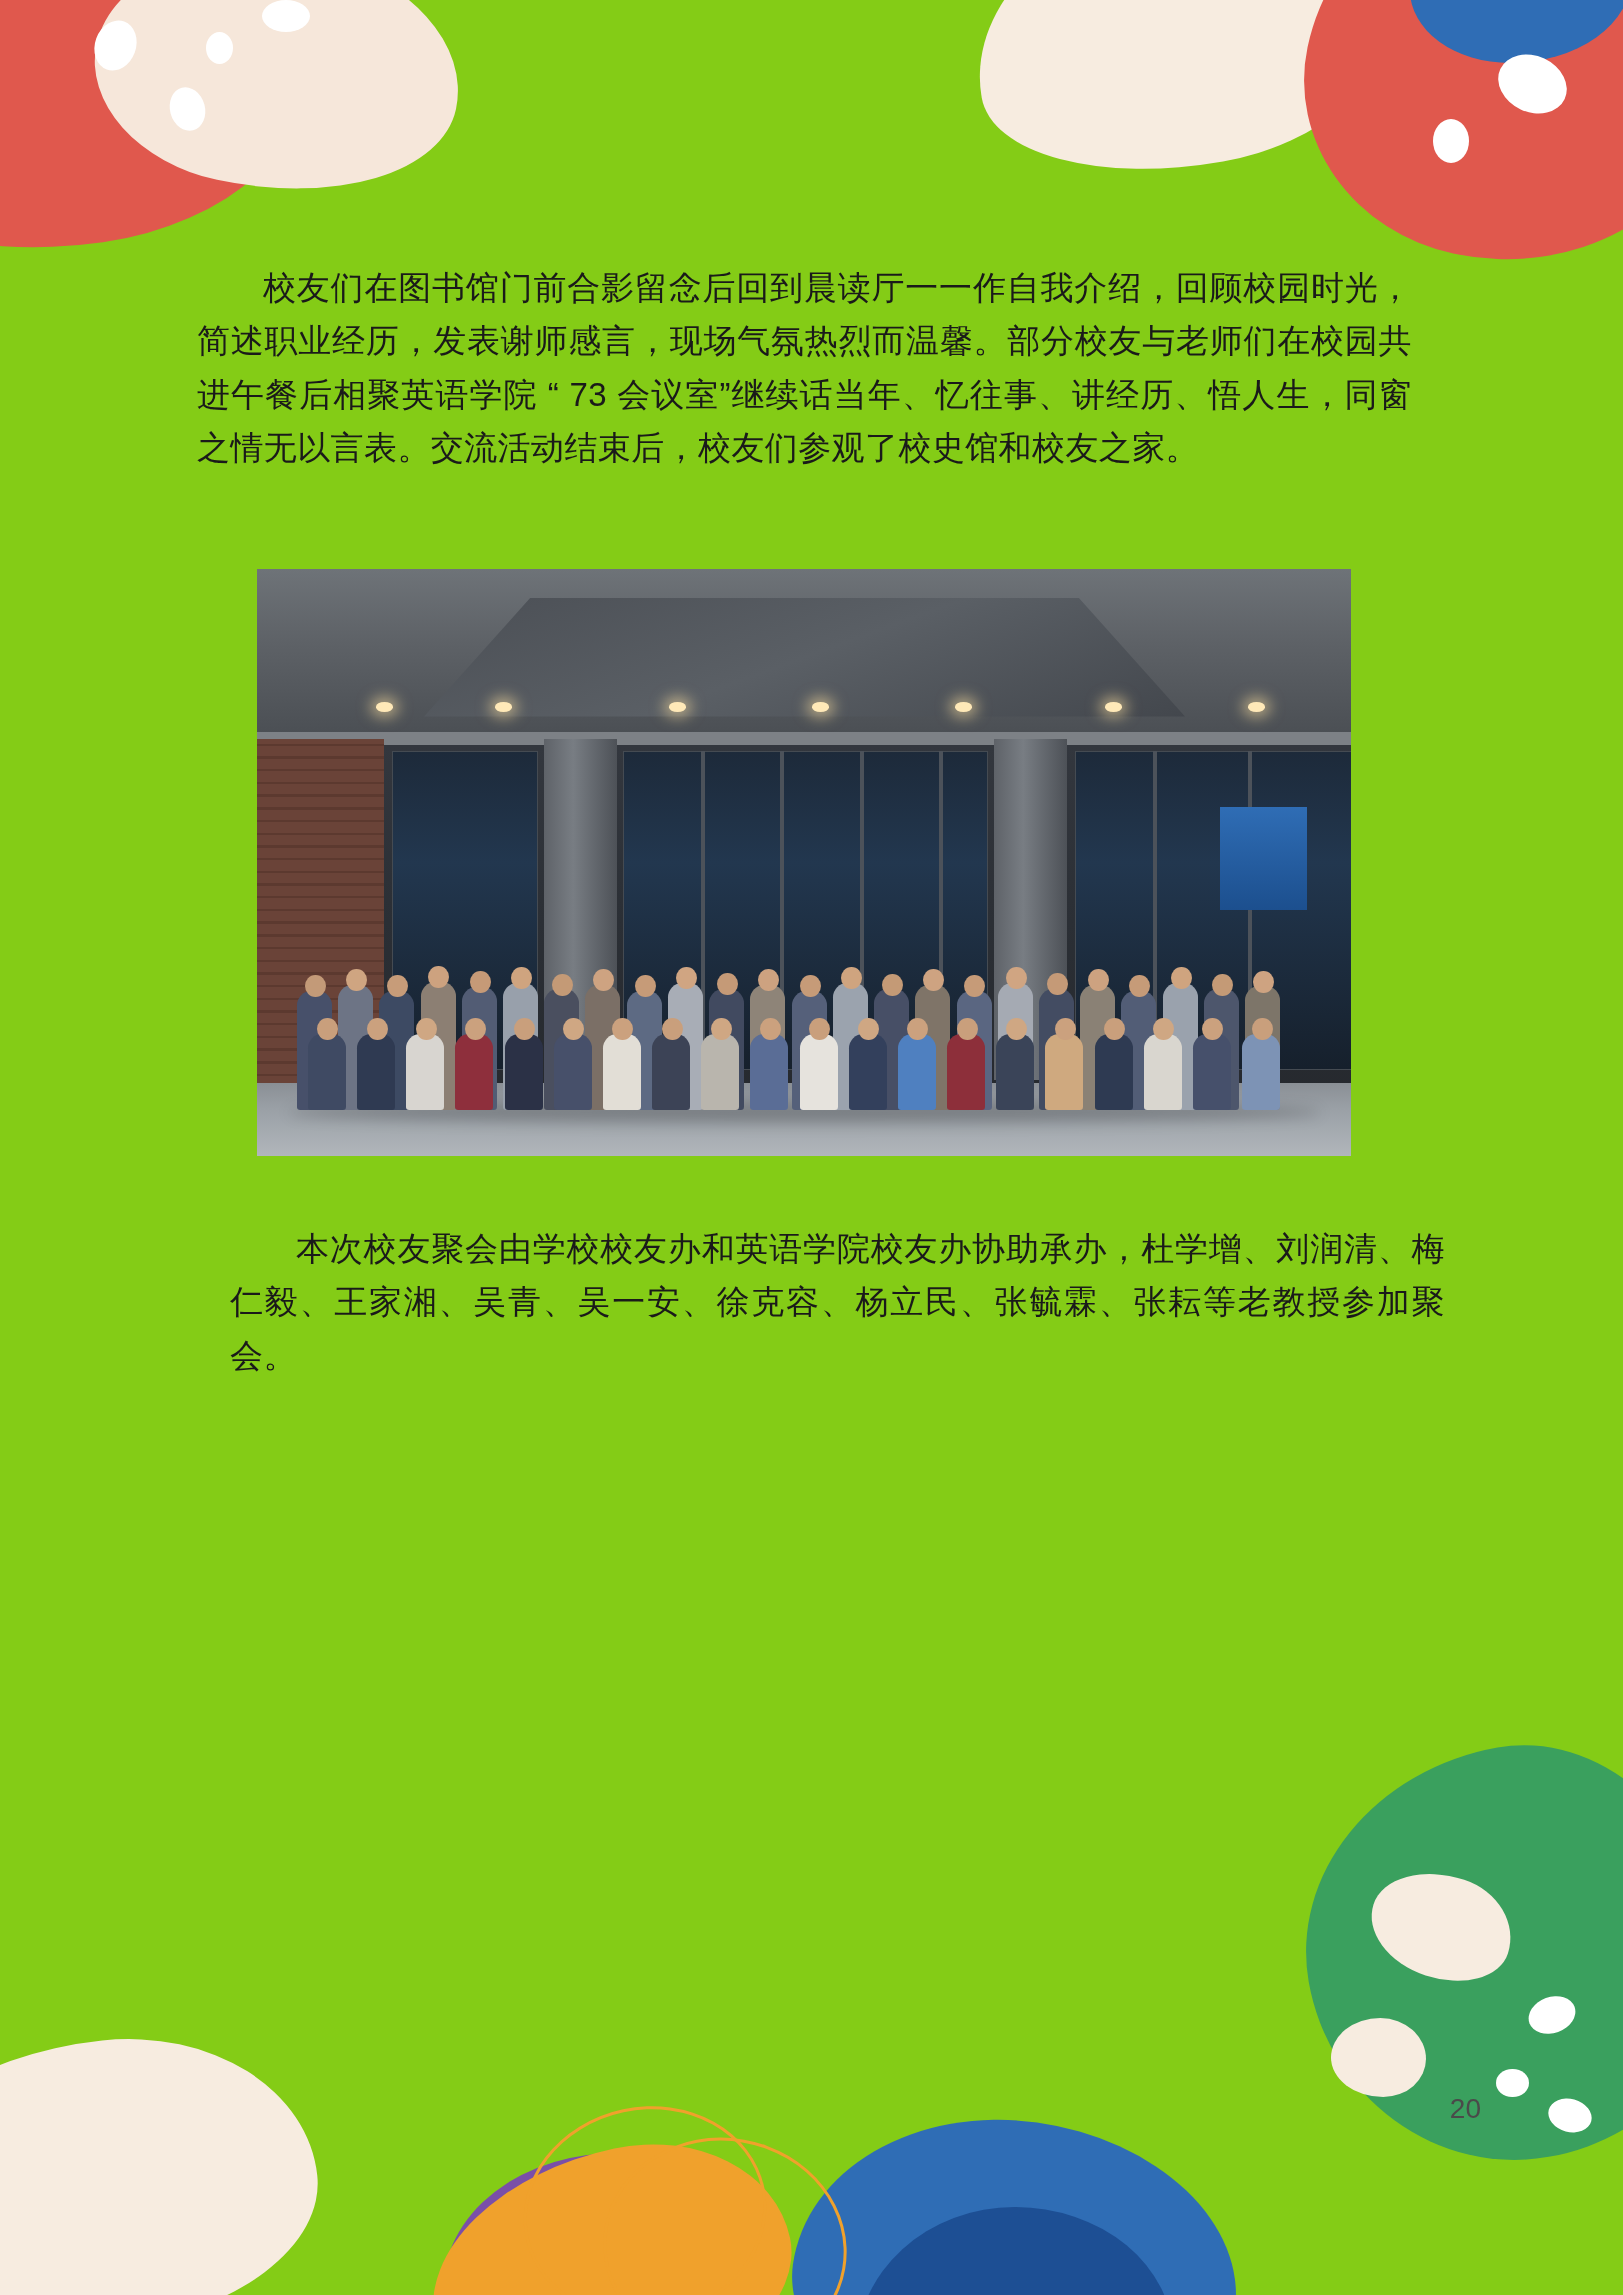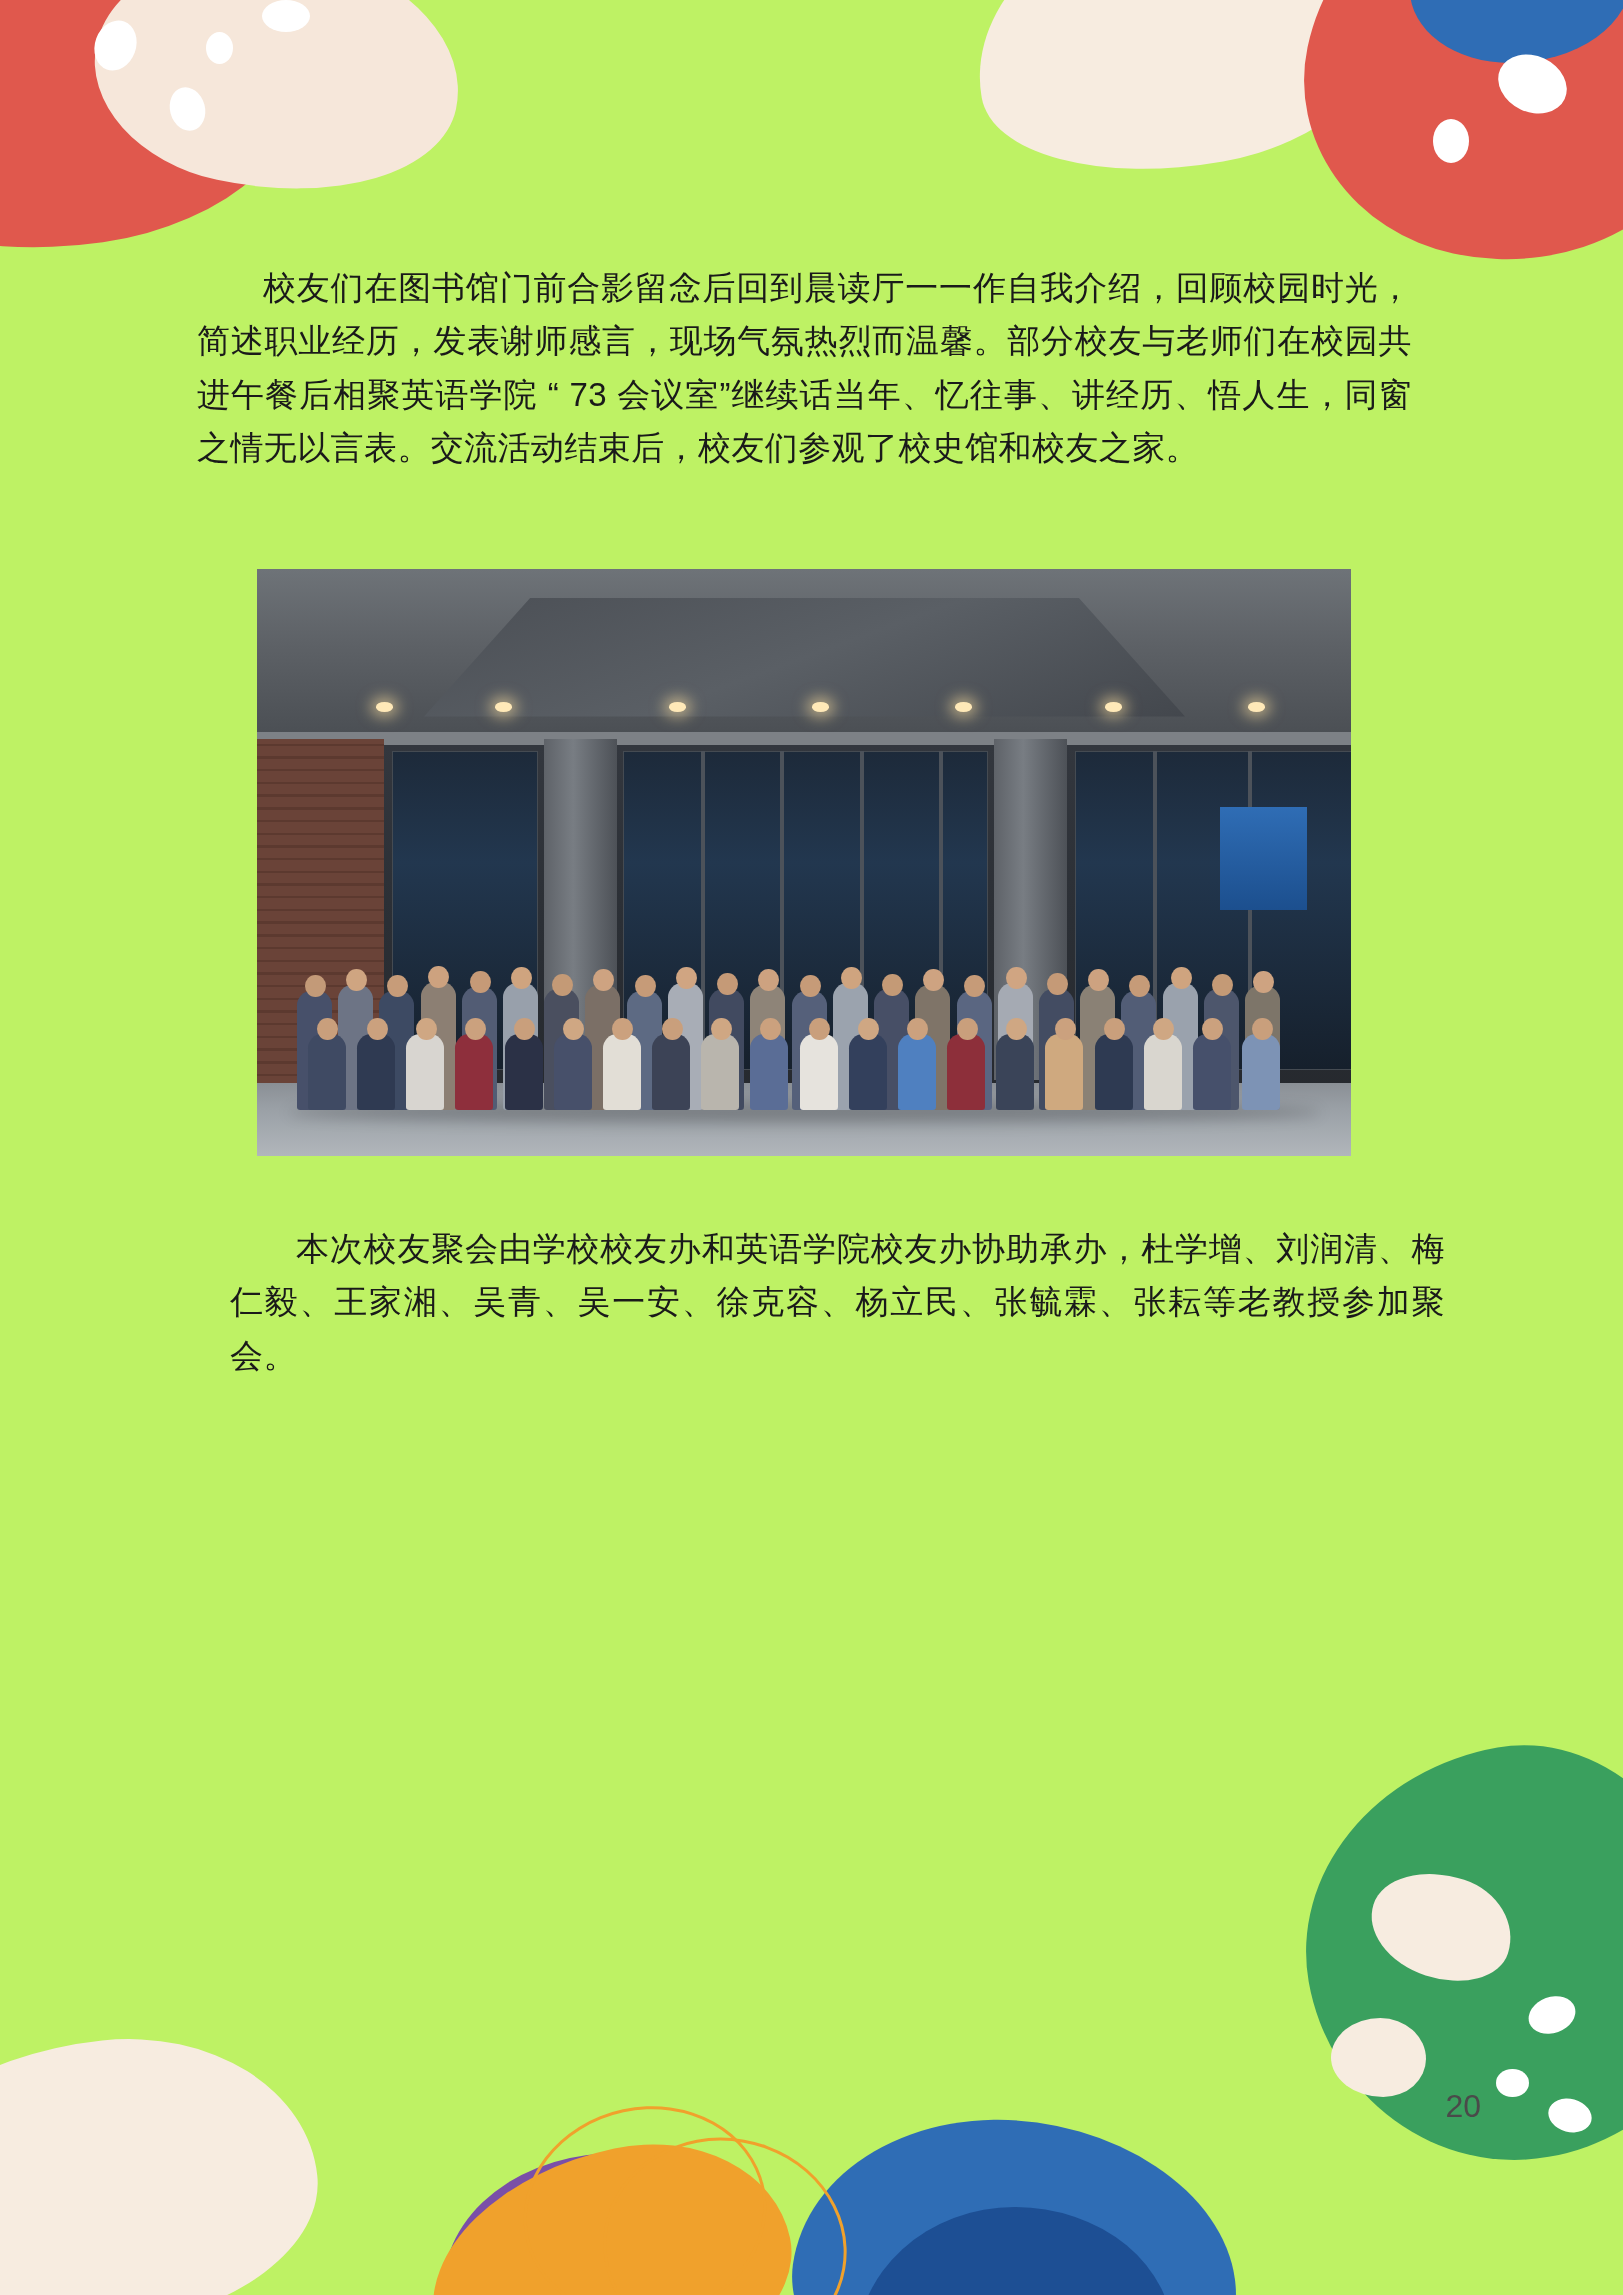--- a/index.html
+++ b/index.html
@@ -7,21 +7,21 @@
     padding: 0;
     background: #ffffff;
   }
   body {
     font-family: "Liberation Sans", "DejaVu Sans", sans-serif;
   }
   .page {
     position: relative;
     width: 1624px;
     height: 2295px;
-    background: #bef264;
+    background: #84cc16;
     overflow: hidden;
   }
 
   
   .deco { position: absolute; pointer-events: none; }
 
   
   .deco-tl-red {
     top: -103px; left: -182px;
     width: 492px; height: 349px;
@@ -244,21 +244,21 @@
   }
   .ph-shadow {
     position: absolute; left: 32px; bottom: 33px; width: 1031px; height: 20.6px;
     background: rgba(0,0,0,0.22); filter: blur(7.1px); border-radius: 50%;
   }
 
   .page-number {
     position: absolute;
     right: 143px;
     bottom: 170px;
-    font-size: 32px;
+    font-size: 28px;
     color: #4a4a4a;
   }
 </style>
 </head>
 <body>
 
 <div class="page">
 
   <div class="deco deco-tl-red"></div>
   <div class="deco deco-tl-cream"></div>

